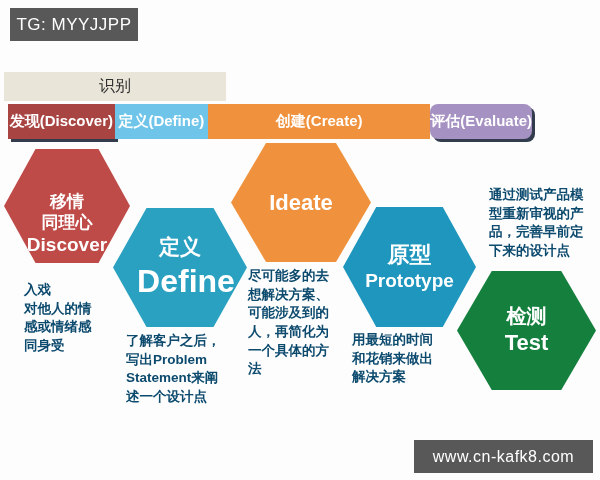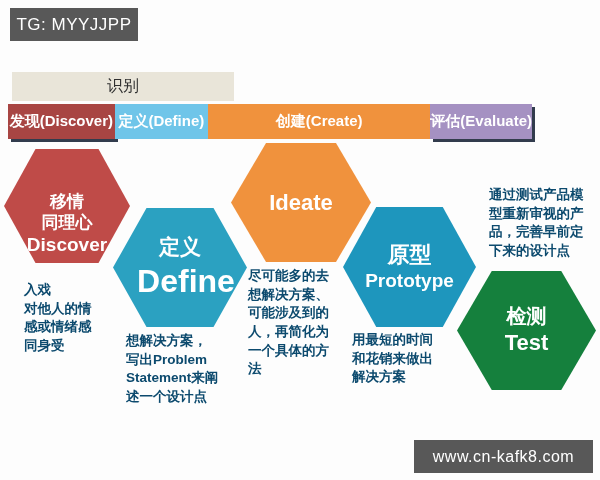--- a/index.html
+++ b/index.html
@@ -13,41 +13,41 @@
   
   .badge{
     position:absolute;display:flex;align-items:center;justify-content:center;
     color:#fff;letter-spacing:.5px;
   }
   #tg-badge{left:10px;top:8px;width:128px;height:33px;font-size:17px;}
   #site-badge{left:414px;top:440px;width:179px;height:33px;font-size:16px;}
 
   
   #phase-bar{
-    position:absolute;left:12px;top:72px;width:583px;height:29px;display:flex;
+    position:absolute;left:4px;top:72px;width:583px;height:29px;display:flex;
   }
   .phase-seg{
     display:flex;align-items:center;justify-content:center;
     font-size:16px;color:#2f2f2f;height:100%;
   }
   #phase-identify{width:222px;}
   #phase-solve{width:361px;}
 
   
   #stage-bar{
     position:absolute;left:8px;top:104px;width:524px;height:35px;display:flex;
   }
   .stage-seg{
     display:flex;align-items:center;justify-content:center;
     font-size:15px;font-weight:bold;color:#fff;height:100%;white-space:nowrap;
   }
   #seg-discover{width:120px;box-shadow:3px 3px 0 0 #323c4d;}
   #seg-define{width:105px;}
   #seg-create{width:250px;}
-  #seg-evaluate{width:108px;box-shadow:3px 3px 0 0 #323c4d;}
+  #seg-evaluate{width:108px;box-shadow:3px 3px 0 0 #323c4d;border-radius:8px;}
 
   
   .hex{
     position:absolute;display:flex;flex-direction:column;align-items:center;justify-content:center;
     clip-path:polygon(25% 0%,75% 0%,100% 50%,75% 100%,25% 100%,0% 50%);
     color:#fff;font-weight:bold;text-align:center;line-height:1.25;
   }
   .hex .zh{white-space:pre-line;}
   #hex-empathize{left:4px;  top:149px;width:126px;height:114px;}
   #hex-define   {left:113px;top:208px;width:134px;height:119px;}
@@ -112,21 +112,21 @@
 
   <div id="hex-test" class="hex" style="background-color: #15803d;">
     <div class="zh">检测</div>
     <div class="en">Test</div>
   </div>
 
   <div id="note-empathize" class="note">入戏
 对他人的情
 感或情绪感
 同身受</div>
-  <div id="note-define" class="note">想解决方案，
+  <div id="note-define" class="note">了解客户之后，
 写出Problem
 Statement来阐
 述一个设计点</div>
   <div id="note-ideate" class="note">尽可能多的去
 想解决方案、
 可能涉及到的
 人，再简化为
 一个具体的方
 法</div>
   <div id="note-prototype" class="note">用最短的时间

